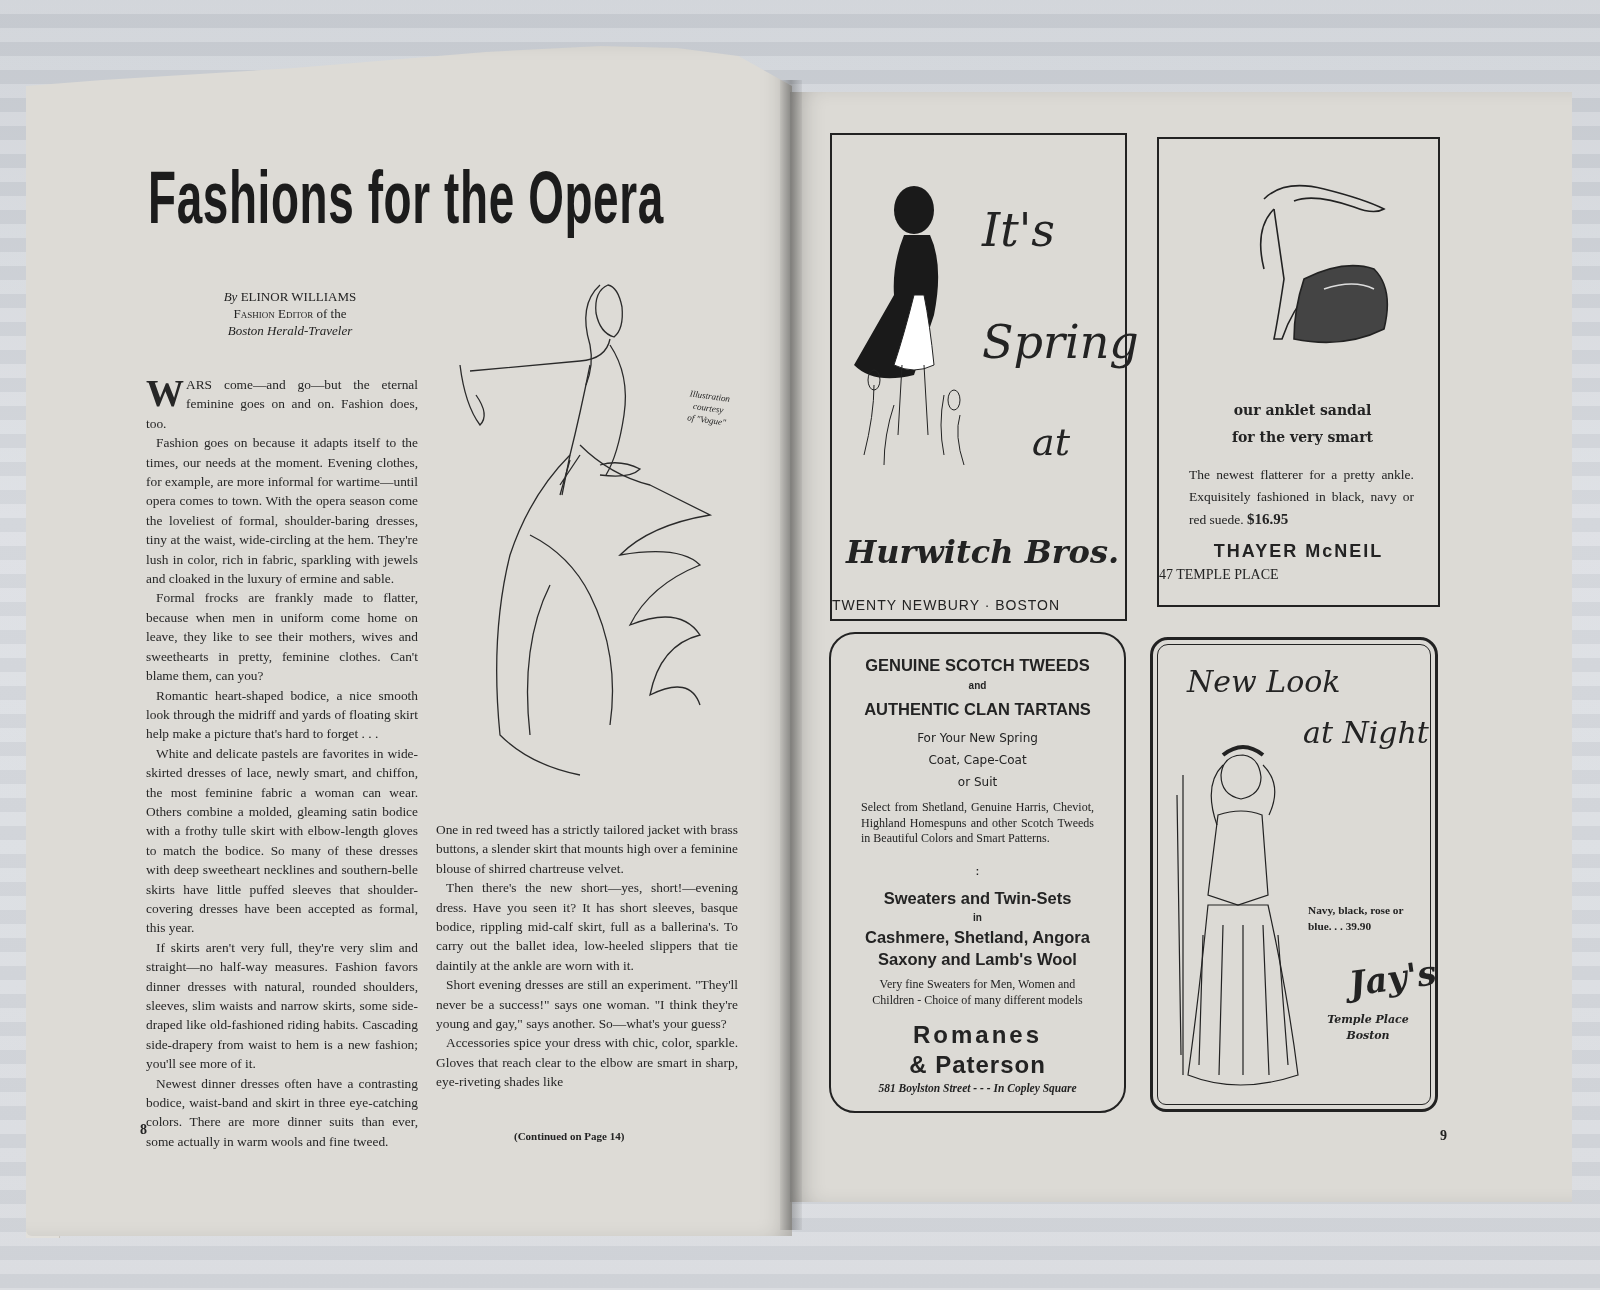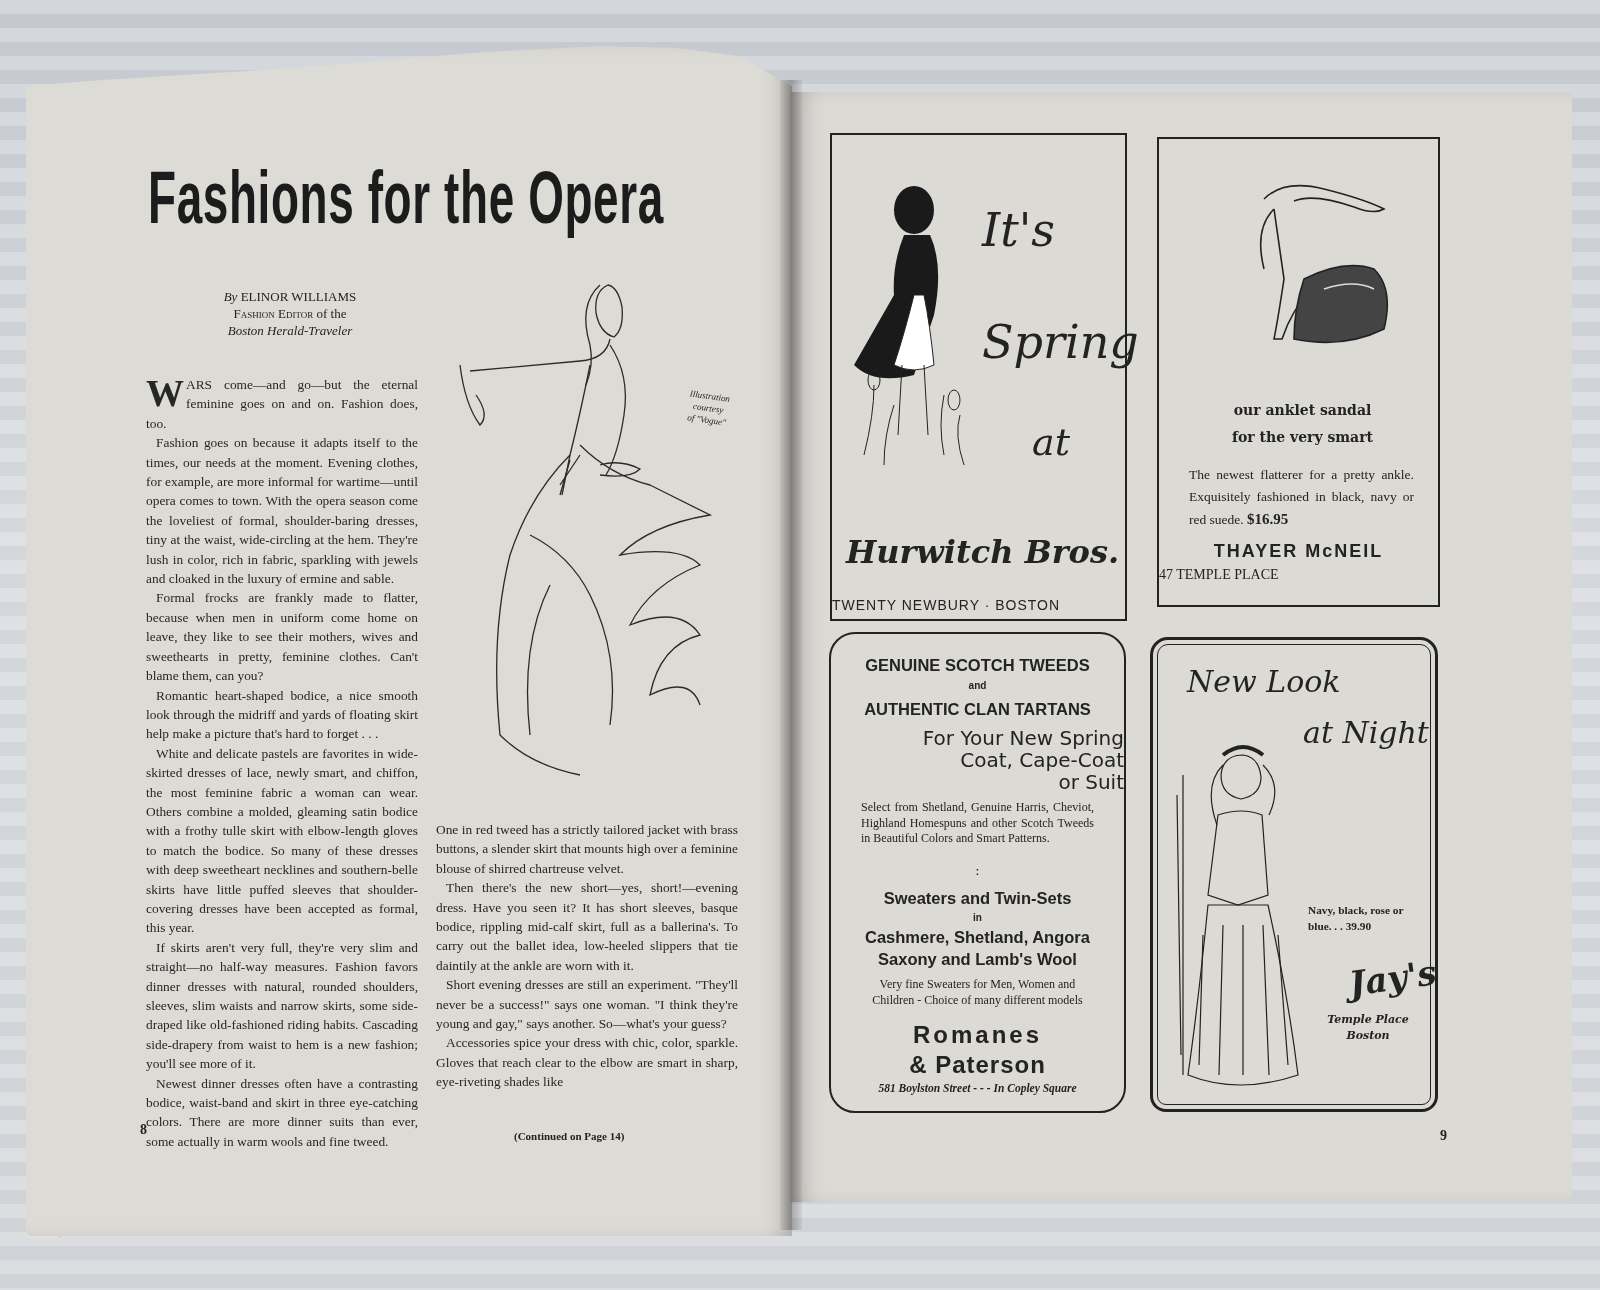--- a/index.html
+++ b/index.html
@@ -77,21 +77,21 @@
 
   .ad2 .head { position: absolute; left: 4px; width: 100%; top: 258px; text-align: center; font-family: "DejaVu Serif", serif; font-weight: 700; font-size: 14px; line-height: 27px; }
   .ad2 .body { position: absolute; left: 30px; width: 225px; top: 325px; text-align: justify; font-size: 13.5px; line-height: 22px; }
   .ad2 .price { font-weight: 700; font-size: 15px; }
   .ad2 .brand { position: absolute; left: 0; width: 100%; top: 402px; text-align: center; font-family: Liberation Sans, sans-serif; font-weight: 700; font-size: 18px; letter-spacing: 2px; }
   .ad2 .addr { position: absolute; left: 0; width: 100%; top: 428px; text-align: left; font-size: 14px; }
 
   .ad3 .block { position: absolute; left: 0; width: 100%; text-align: center; }
   .ad3 .h1 { font-family: "Liberation Sans", sans-serif; font-weight: 700; font-size: 16.5px; }
   .ad3 .small { font-family: "Liberation Sans", sans-serif; font-weight: 700; font-size: 10px; }
-  .ad3 .mid { font-family: "DejaVu Sans", sans-serif; font-size: 20px; line-height: 22px; text-align: right; }
+  .ad3 .mid { font-family: "DejaVu Sans", sans-serif; font-size: 12px; line-height: 22px; }
   .ad3 .body { font-size: 12px; line-height: 15.5px; text-align: justify; padding: 0 30px; }
   .ad3 .brand { font-family: "Liberation Sans", sans-serif; font-weight: 700; font-size: 24px; letter-spacing: 3px; line-height: 30px; }
   .ad3 .addr { font-style: italic; font-weight: 700; font-size: 11.5px; }
 
   .ad4 .new { position: absolute; left: 34px; top: 24px; font-size: 30px; }
   .ad4 .night { position: absolute; left: 150px; top: 75px; font-size: 30px; }
   .ad4 .body { position: absolute; left: 155px; width: 106px; top: 132px; font-size: 11.3px; line-height: 15.5px; font-weight: 700; text-align: justify; }
   .ad4 .price { position: absolute; left: 155px; width: 106px; top: 263px; font-size: 11.3px; line-height: 15.5px; font-weight: 700; }
   .ad4 .brand { position: absolute; left: 196px; top: 318px; font-size: 34px; font-weight: 700; transform: rotate(-8deg); }
   .ad4 .place { position: absolute; left: 170px; top: 372px; font-size: 11px; font-weight: 700; font-style: italic; text-align: center; width: 90px; line-height: 16px; }

